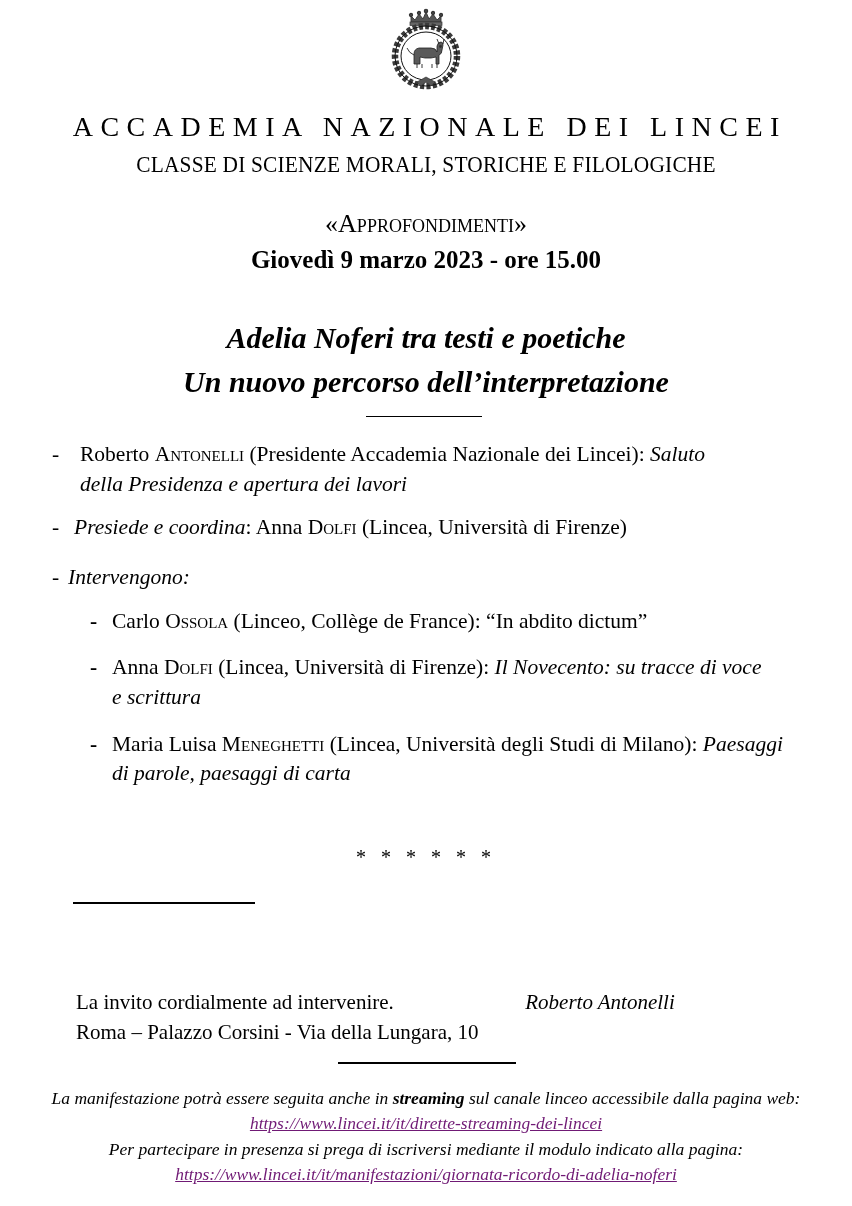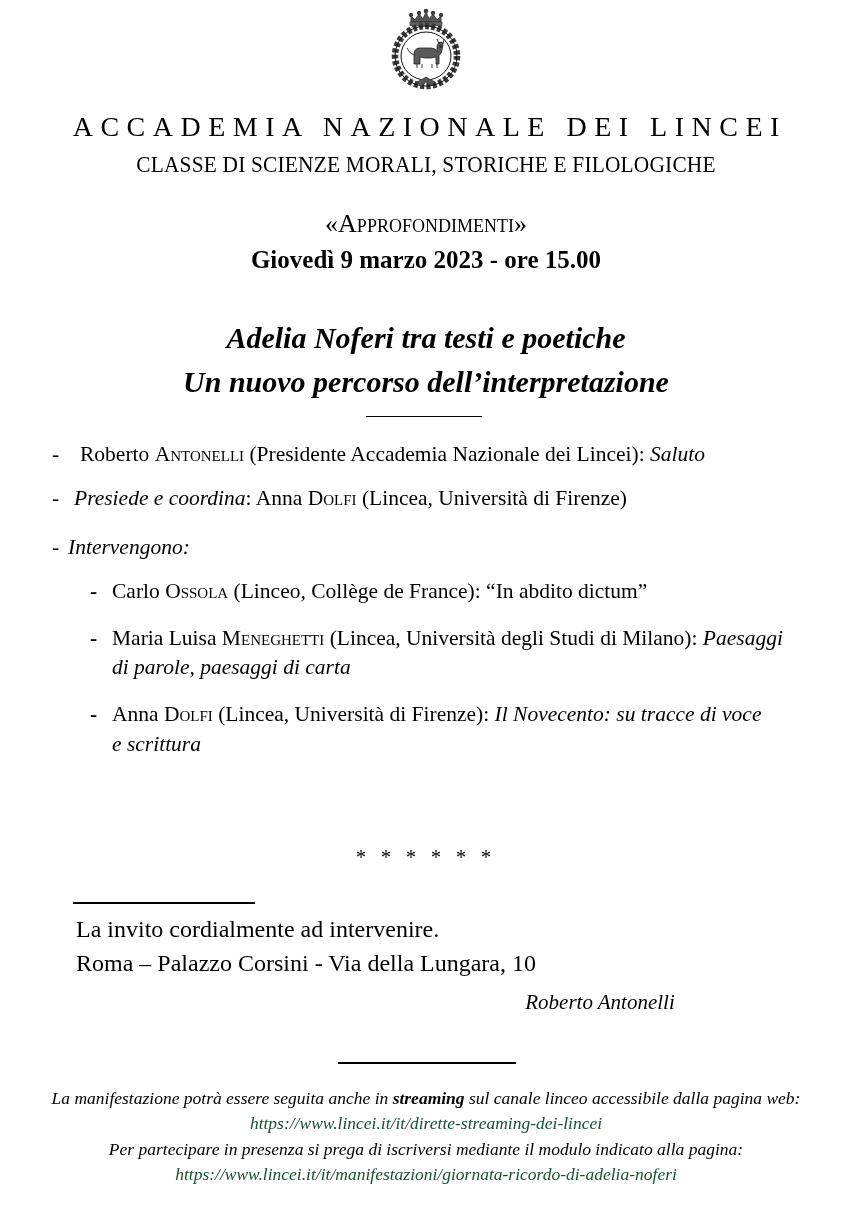--- a/index.html
+++ b/index.html
@@ -167,23 +167,23 @@
     top: 902px;
     left: 73px;
     width: 182px;
     height: 2px;
     background: #000;
   }
 
   
   .closing {
     position: absolute;
-    top: 912px;
+    top: 988px;
     left: 76px;
-    font-size: 24px;
+    font-size: 21px;
     line-height: 1.42;
   }
   .signature {
     position: absolute;
     top: 987px;
     left: 470px;
     width: 260px;
     text-align: center;
     font-size: 20px;
     line-height: 1.45;
@@ -206,21 +206,22 @@
     top: 1086px;
     left: 0; right: 0;
     text-align: center;
     font-style: italic;
     font-size: 17.5px;
     line-height: 1.45;
   }
   .footer .b { font-weight: bold; }
   .footer .line-bold { font-weight: normal; }
   .footer a, .footer .link {
-    color: #14532d;
+    color: #701a75;
+    text-decoration: underline;
     font-style: italic;
   }
   .footer .row { display: block; }
 </style>
 </head>
 <body>
 
 <div class="page">
 
   <div class="logo-wrap">
@@ -262,43 +263,44 @@
   <div class="main-title">
     <span class="l1">Adelia Noferi tra testi e poetiche</span>
     <span class="l2">Un nuovo percorso dell’interpretazione</span>
   </div>
   <div class="rule-center-top"></div>
 
   <div class="program">
 
     <div class="entry entry-roberto">
       <span class="dash">-</span><span>Roberto </span><span class="sc">Antonelli</span><span>  (Presidente Accademia Nazionale dei Lincei): </span><i>Saluto</i>
+      <i class="cont">della Presidenza e apertura dei lavori</i>
     </div>
 
     <div class="entry entry-presiede">
       <span class="dash">-</span><i>Presiede e coordina</i><span>: </span><span>Anna </span><span class="sc">Dolfi</span><span> (Lincea, Università di Firenze)</span>
     </div>
 
     <div class="intervengono">
       <span class="dash">-</span><span>Intervengono:</span>
     </div>
 
     <div class="entry sub">
       <span class="dash">-</span><span>Carlo </span><span class="sc">Ossola</span><span> (Linceo, Collège de France): </span><span>“In abdito dictum”</span>
     </div>
 
+
+    <div class="entry sub">
+      <span class="dash">-</span><span>Anna </span><span class="sc">Dolfi</span><span> (Lincea, Università di Firenze): </span><i>Il Novecento: su tracce di voce</i>
+      <i class="cont">e scrittura</i>
+    </div>
 
     <div class="entry sub">
       <span class="dash">-</span><span>Maria Luisa </span><span class="sc">Meneghetti</span><span> (Lincea, Università degli Studi di Milano): </span><i>Paesaggi</i>
       <i class="cont">di parole, paesaggi di carta</i>
-    </div>
-
-    <div class="entry sub">
-      <span class="dash">-</span><span>Anna </span><span class="sc">Dolfi</span><span> (Lincea, Università di Firenze): </span><i>Il Novecento: su tracce di voce</i>
-      <i class="cont">e scrittura</i>
     </div>
 
   </div>
 
   <div class="asterisks">* * * * * *</div>
 
   <div class="rule-left"></div>
 
   <div class="closing">
     <div>La invito cordialmente ad intervenire.</div>

